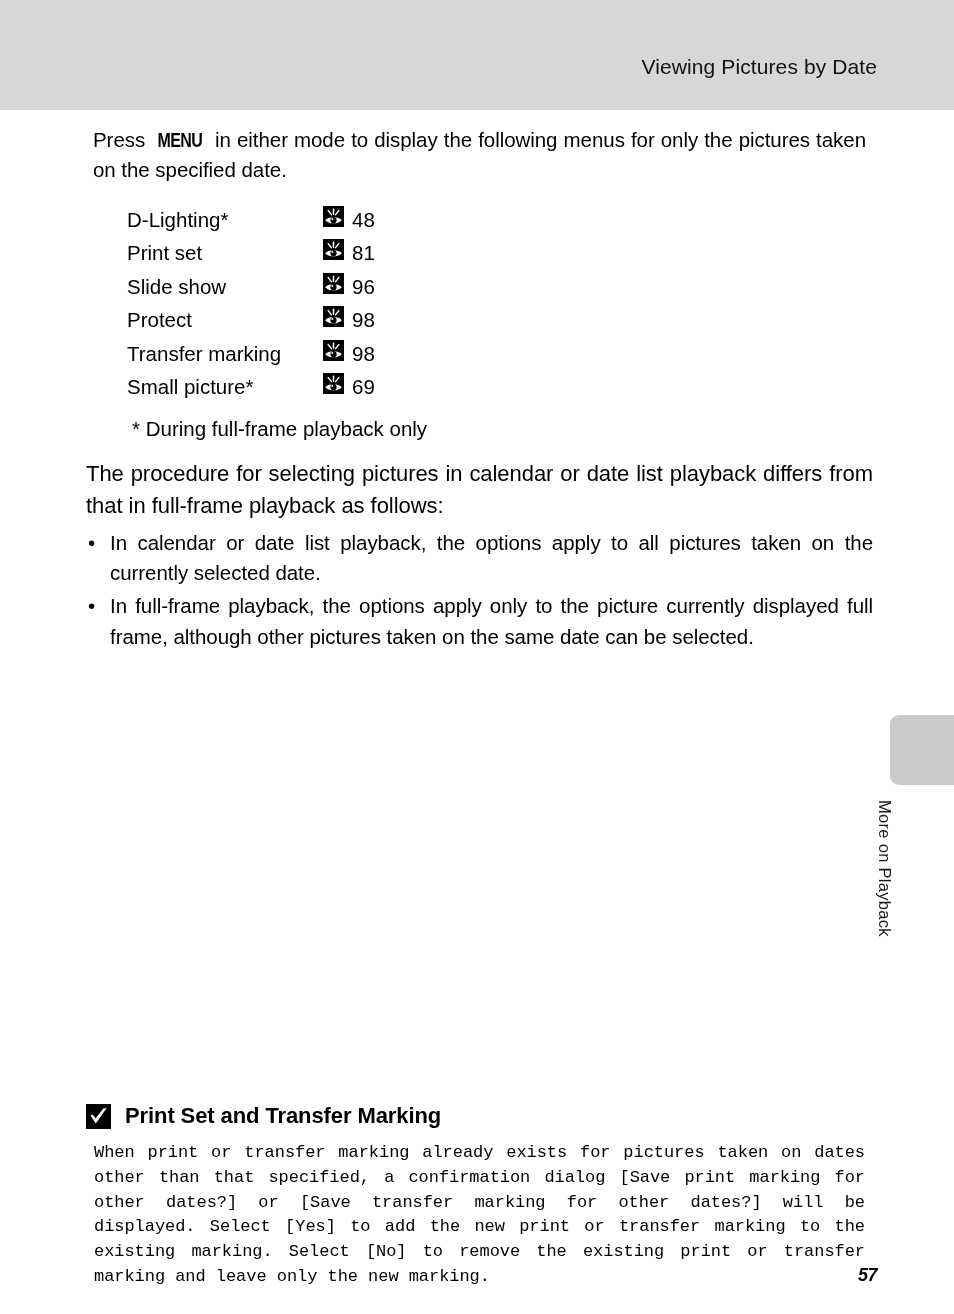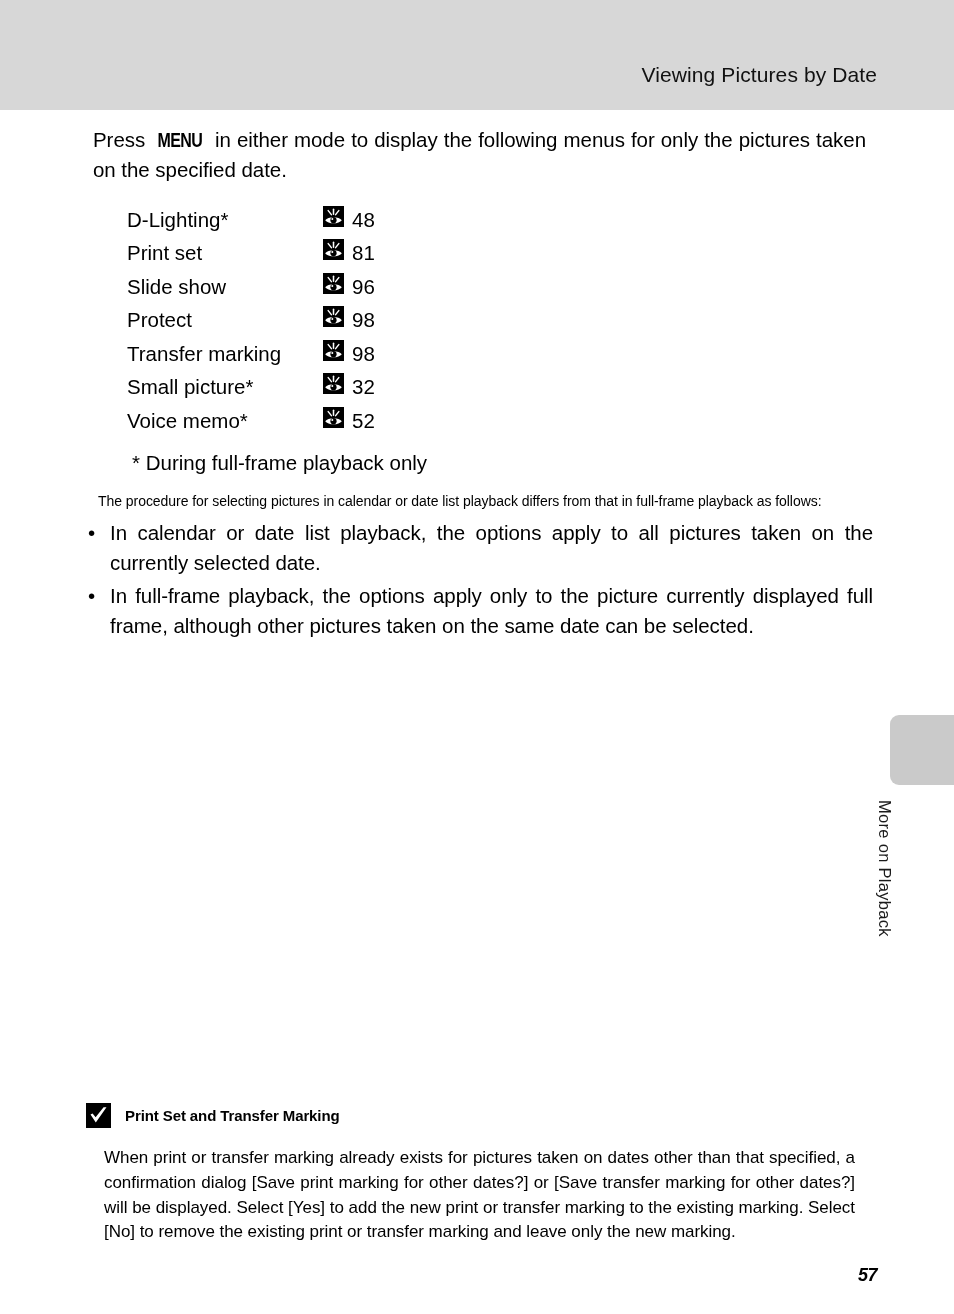--- a/index.html
+++ b/index.html
@@ -22,21 +22,21 @@
     position: absolute;
     left: 0;
     top: 0;
     width: 954px;
     height: 110px;
     background: #d7d7d7;
   }
   .header-title {
     position: absolute;
     right: 77px;
-    top: 64px;
+    top: 56px;
     font-size: 21px;
     line-height: 1;
     letter-spacing: 0.1px;
     color: #111;
     white-space: nowrap;
   }
 
   
   .content {
     position: absolute;
@@ -114,24 +114,24 @@
   .eye-icon svg { display: block; }
 
   .footnote-line {
     font-size: 20.5px;
     line-height: 1;
     padding-left: 46px;
     margin-top: 12px;
   }
 
   .body-para {
-    font-size: 14px;
+    font-size: 22px;
     line-height: 1.47;
     text-align: justify;
-    margin: 18px 0 0 12px;
+    margin: 18px 0 0 0;
     letter-spacing: -0.05px;
   }
 
   .bullet-list {
     margin: 6px 0 0 0;
     padding: 0;
     list-style: none;
   }
   .bullet-item {
     position: relative;
@@ -178,40 +178,41 @@
   
   .note-block {
     position: absolute;
     left: 86px;
     top: 1103px;
     width: 787px;
   }
   .note-heading {
     display: flex;
     align-items: center;
-    font-size: 15px;
+    font-size: 22px;
     font-weight: bold;
     letter-spacing: -0.1px;
     margin-bottom: 12px;
   }
   .check-icon {
     display: inline-block;
     width: 25px;
     height: 25px;
     background: #000;
     margin-right: 14px;
     flex: 0 0 auto;
   }
   .check-icon svg { display: block; }
   .note-body {
     font-size: 17px;
     line-height: 1.46;
     text-align: justify;
-    margin: 18px;
+    margin: 8px;
     letter-spacing: -0.05px;
+    font-family: Liberation Mono, monospace;
   }
 
   
   .page-number {
     position: absolute;
     right: 77px;
     bottom: 28px;
     font-size: 18px;
     font-weight: bold;
     font-style: italic;
@@ -324,38 +325,21 @@
             <svg width="21" height="21" viewBox="0 0 21 21" aria-hidden="true">
               <rect x="0" y="0" width="21" height="21" fill="#000"></rect>
               <path d="M10.5 3.2 L10.5 8.2" stroke="#fff" stroke-width="1.5" stroke-linecap="round"></path>
               <path d="M5.2 4.6 L8.4 8.6" stroke="#fff" stroke-width="1.5" stroke-linecap="round"></path>
               <path d="M15.8 4.6 L12.6 8.6" stroke="#fff" stroke-width="1.5" stroke-linecap="round"></path>
               <path d="M2.2 14.2 C5 10.1, 16 10.1, 18.8 14.2 C16 18.3, 5 18.3, 2.2 14.2 Z" fill="#fff"></path>
               <circle cx="10.5" cy="14.2" r="3.1" fill="#000"></circle>
               <circle cx="9.3" cy="13.1" r="1.0" fill="#fff"></circle>
             </svg>
           </span>
-          <span class="ref-page-num">32</span>
-        </span>
-      </li>
-      <li class="menu-row">
-        <span class="menu-row-label">Voice memo*</span>
-        <span class="menu-row-ref">
-          <span class="eye-icon">
-            <svg width="21" height="21" viewBox="0 0 21 21" aria-hidden="true">
-              <rect x="0" y="0" width="21" height="21" fill="#000"></rect>
-              <path d="M10.5 3.2 L10.5 8.2" stroke="#fff" stroke-width="1.5" stroke-linecap="round"></path>
-              <path d="M5.2 4.6 L8.4 8.6" stroke="#fff" stroke-width="1.5" stroke-linecap="round"></path>
-              <path d="M15.8 4.6 L12.6 8.6" stroke="#fff" stroke-width="1.5" stroke-linecap="round"></path>
-              <path d="M2.2 14.2 C5 10.1, 16 10.1, 18.8 14.2 C16 18.3, 5 18.3, 2.2 14.2 Z" fill="#fff"></path>
-              <circle cx="10.5" cy="14.2" r="3.1" fill="#000"></circle>
-              <circle cx="9.3" cy="13.1" r="1.0" fill="#fff"></circle>
-            </svg>
-          </span>
-          <span class="ref-page-num">52</span>
+          <span class="ref-page-num">69</span>
         </span>
       </li>
     </ul>
 
   <div class="footnote-line">* During full-frame playback only</div>
 
   <p class="body-para">The procedure for selecting pictures in calendar or date list playback differs from that in full-frame playback as follows:</p>
 
   <ul class="bullet-list" id="bullet-list">
       <li class="bullet-item">In calendar or date list playback, the options apply to all pictures taken on the currently selected date.</li>

